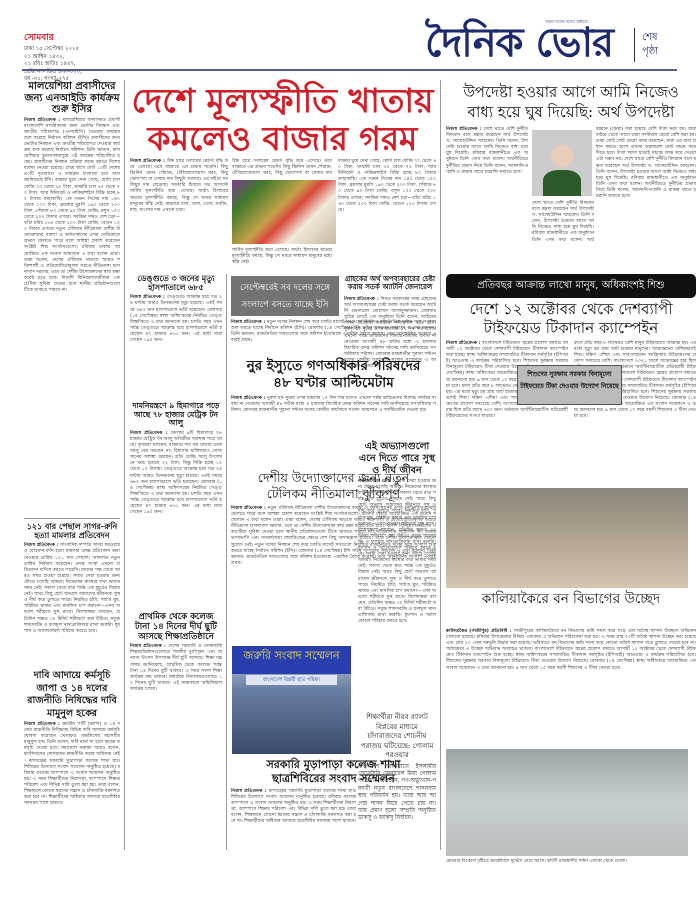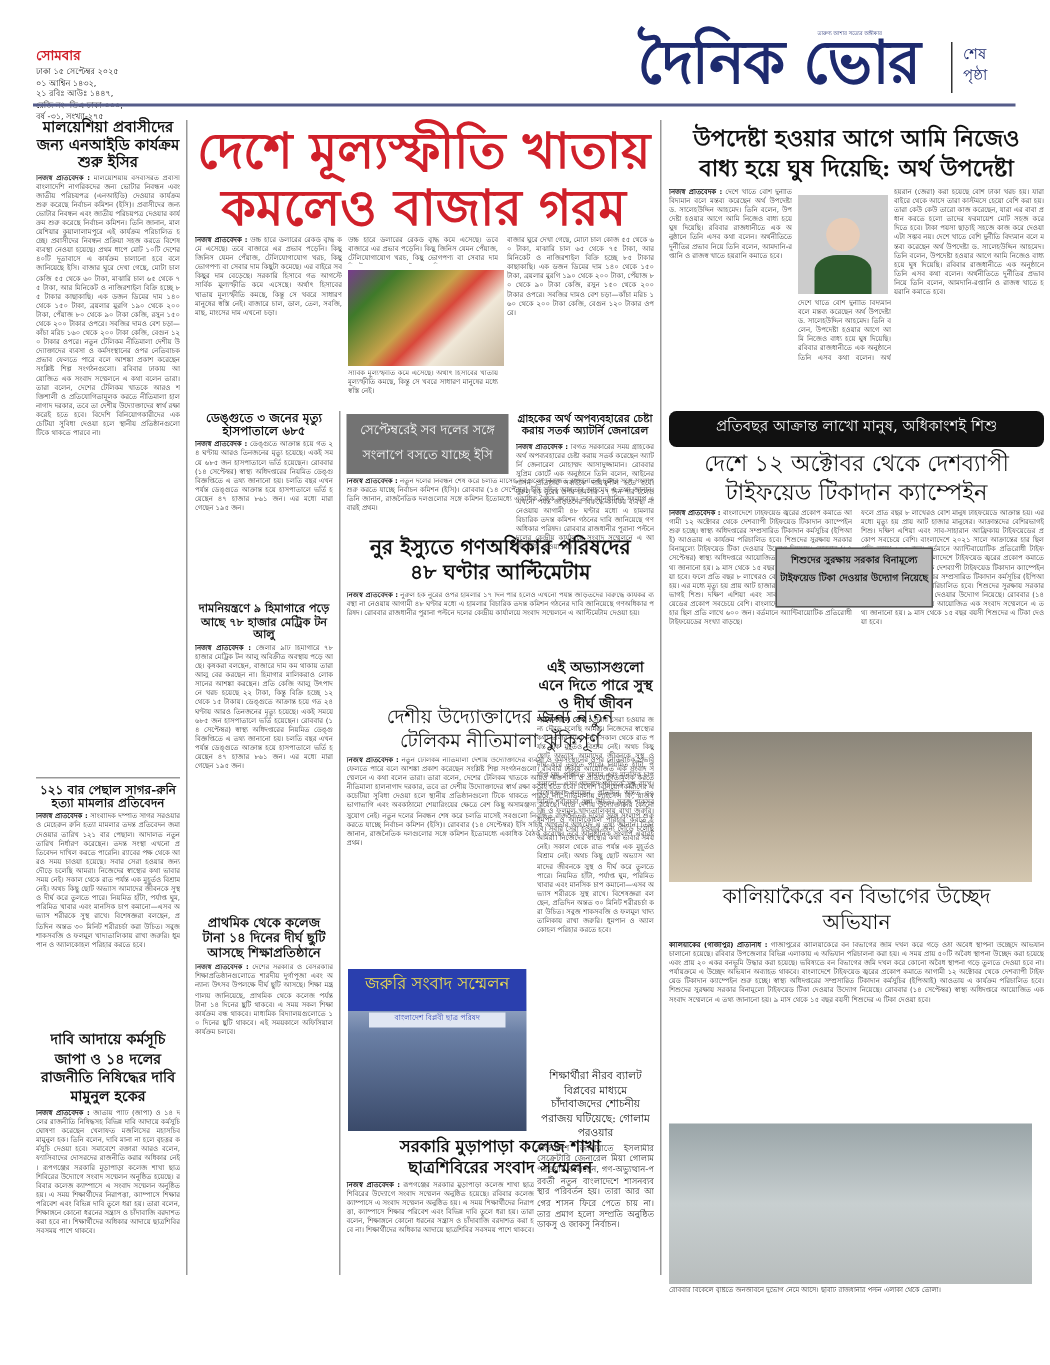--- a/index.html
+++ b/index.html
@@ -66,21 +66,21 @@
 </div>
 <div class="rule" style="left:24px;top:518px;width:96px;height:1px"></div>
 <div class="abs" style="left:24px;top:522px;width:96px">
   <div class="hl" style="font-size:8px">১২১ বার পেছাল সাগর-রুনি হত্যা মামলার প্রতিবেদন</div>
   <div class="body-text" style="height:132px;margin-top:2px">
     <span class="by">নিজস্ব প্রতিবেদক :</span>
     <span>সাংবাদিক দম্পতি সাগর সরওয়ার ও মেহেরুন রুনি হত্যা মামলার তদন্ত প্রতিবেদন জমা দেওয়ার তারিখ ১২১ বার পেছাল। আদালত নতুন তারিখ নির্ধারণ করেছেন। তদন্ত সংস্থা এখনো প্রতিবেদন দাখিল করতে পারেনি। র‍্যাবের পক্ষ থেকে আরও সময় চাওয়া হয়েছে।</span>
     <span>সবার সেরা হওয়ার জন্য দৌড়ে চলেছি আমরা। নিজেদের স্বাস্থ্যের কথা ভাবার সময় নেই। সকাল থেকে রাত পর্যন্ত এক মুহূর্তও বিশ্রাম নেই। অথচ কিছু ছোট অভ্যাস আমাদের জীবনকে সুস্থ ও দীর্ঘ করে তুলতে পারে। নিয়মিত হাঁটা, পর্যাপ্ত ঘুম, পরিমিত খাবার এবং মানসিক চাপ কমানো—এসব অভ্যাস শরীরকে সুস্থ রাখে। বিশেষজ্ঞরা বলছেন, প্রতিদিন অন্তত ৩০ মিনিট শরীরচর্চা করা উচিত। সবুজ শাকসবজি ও ফলমূল খাদ্যতালিকায় রাখা জরুরি। ধূমপান ও অ্যালকোহল পরিহার করতে হবে।</span>
   </div>
 </div>
-<div class="abs" style="left:24px;top:688px;width:96px">
+<div class="abs" style="left:24px;top:669px;width:96px">
   <div class="hl" style="font-size:9.5px;line-height:12.5px">দাবি আদায়ে কর্মসূচি জাপা ও ১৪ দলের রাজনীতি নিষিদ্ধের দাবি মামুনুল হকের</div>
   <div class="body-text" style="height:148px;margin-top:2px">
     <span class="by">নিজস্ব প্রতিবেদক :</span>
     <span>জাতীয় পার্টি (জাপা) ও ১৪ দলের রাজনীতি নিষিদ্ধসহ বিভিন্ন দাবি আদায়ে কর্মসূচি ঘোষণা করেছেন খেলাফত মজলিসের মহাসচিব মামুনুল হক। তিনি বলেন, দাবি মানা না হলে বৃহত্তর কর্মসূচি দেওয়া হবে। সমাবেশে বক্তারা আরও বলেন, ফ্যাসিবাদের দোসরদের রাজনীতি করার অধিকার নেই।</span>
     <span>রূপগঞ্জের সরকারি মুড়াপাড়া কলেজ শাখা ছাত্রশিবিরের উদ্যোগে সংবাদ সম্মেলন অনুষ্ঠিত হয়েছে। রবিবার কলেজ ক্যাম্পাসে এ সংবাদ সম্মেলন অনুষ্ঠিত হয়। এ সময় শিক্ষার্থীদের নিরাপত্তা, ক্যাম্পাসে শিক্ষার পরিবেশ এবং বিভিন্ন দাবি তুলে ধরা হয়। তারা বলেন, শিক্ষাঙ্গনে কোনো ধরনের সন্ত্রাস ও চাঁদাবাজি বরদাশত করা হবে না। শিক্ষার্থীদের অধিকার আদায়ে ছাত্রশিবির সবসময় পাশে থাকবে।</span>
   </div>
 </div>
 <div class="rule" style="left:124px;top:80px;width:1px;height:770px"></div>
 
 <div id="lead-hl" class="abs" style="left:130px;top:82px;width:305px">
@@ -191,21 +191,21 @@
 </div>
 
 <div class="body-text abs" style="left:344px;top:296px;width:92px;height:140px">
   <span class="by">নিজস্ব প্রতিবেদক :</span>
   <span>বিগত সরকারের সময় গ্রাহকের অর্থ অপব্যবহারের চেষ্টা করায় সতর্ক করেছেন অ্যাটর্নি জেনারেল মোহাম্মদ আসাদুজ্জামান। রোববার সুপ্রিম কোর্টে এক অনুষ্ঠানে তিনি বলেন, আইনের শাসন প্রতিষ্ঠায় সবাইকে দায়িত্বশীল হতে হবে।</span>
   <span>নুরুল হক নুরের ওপর হামলার ১৭ দিন পার হলেও এখনো পর্যন্ত জড়িতদের বিরুদ্ধে কার্যকর ব্যবস্থা না নেওয়ায় আগামী ৪৮ ঘণ্টার মধ্যে এ হামলার বিচারিক তদন্ত কমিশন গঠনের দাবি জানিয়েছে গণঅধিকার পরিষদ। রোববার রাজধানীর পুরানা পল্টনে দলের কেন্দ্রীয় কার্যালয়ে সংবাদ সম্মেলনে এ আল্টিমেটাম দেওয়া হয়।</span>
 </div>
 
 <div class="rule" style="left:440px;top:80px;width:1px;height:770px"></div>
 
-<div class="hl abs" style="left:446px;top:82px;width:250px;font-size:15px;line-height:20px;font-weight:bold">
+<div class="hl abs" style="left:446px;top:82px;width:250px;font-size:15px;line-height:20px;font-weight:normal">
   <div>উপদেষ্টা হওয়ার আগে আমি নিজেও</div>
   <div>বাধ্য হয়ে ঘুষ দিয়েছি: অর্থ উপদেষ্টা</div>
 </div>
 <div class="body-text abs" style="left:446px;top:126px;width:82px;height:115px">
   <span class="by">নিজস্ব প্রতিবেদক :</span>
   <span>দেশে খাতে বেশি দুর্নীতি বিদ্যমান বলে মন্তব্য করেছেন অর্থ উপদেষ্টা ড. সালেহউদ্দিন আহমেদ। তিনি বলেন, উপদেষ্টা হওয়ার আগে আমি নিজেও বাধ্য হয়ে ঘুষ দিয়েছি। রবিবার রাজধানীতে এক অনুষ্ঠানে তিনি এসব কথা বলেন। অর্থনীতিতে দুর্নীতির প্রভাব নিয়ে তিনি বলেন, আমদানি-রপ্তানি ও রাজস্ব খাতে হয়রানি কমাতে হবে।</span>
 </div>
 <div class="photo ph-portrait" style="left:532px;top:130px;width:60px;height:66px"></div>
 <div class="body-text abs" style="left:532px;top:126px;width:82px;height:4px"></div>
 <div class="body-text abs" style="left:596px;top:126px;width:100px;height:115px">
@@ -229,21 +229,20 @@
 <div class="body-text abs" style="left:574px;top:340px;width:122px;height:200px">
   <span>ফলে প্রতি বছর ৮ লাখেরও বেশি মানুষ টাইফয়েডে আক্রান্ত হয়। এর মধ্যে মৃত্যু হয় প্রায় আট হাজার মানুষের। আক্রান্তদের বেশিরভাগই শিশু। দক্ষিণ এশিয়া এবং সাব-সাহারান আফ্রিকায় টাইফয়েডের প্রকোপ সবচেয়ে বেশি। বাংলাদেশে ২০২১ সালে আক্রান্তের হার ছিল প্রতি লাখে ৬০০ জন। বর্তমানে অ্যান্টিবায়োটিক প্রতিরোধী টাইফয়েডের সংখ্যা বাড়ছে।</span>
   <span>বাংলাদেশে টাইফয়েড জ্বরের প্রকোপ কমাতে আগামী ১২ অক্টোবর থেকে দেশব্যাপী টাইফয়েড টিকাদান ক্যাম্পেইন শুরু হচ্ছে। স্বাস্থ্য অধিদপ্তরের সম্প্রসারিত টিকাদান কর্মসূচির (ইপিআই) আওতায় এ কার্যক্রম পরিচালিত হবে। শিশুদের সুরক্ষায় সরকার বিনামূল্যে টাইফয়েড টিকা দেওয়ার উদ্যোগ নিয়েছে। রোববার (১৪ সেপ্টেম্বর) স্বাস্থ্য অধিদপ্তরে আয়োজিত এক সংবাদ সম্মেলনে এ তথ্য জানানো হয়। ৯ মাস থেকে ১৫ বছর বয়সী শিশুদের এ টিকা দেওয়া হবে।</span>
 </div>
 <div id="gray-pull" class="abs" style="left:517px;top:365px;width:105px;height:40px;font-size:6.2px;line-height:11.5px">শিশুদের সুরক্ষায় সরকার বিনামূল্যে টাইফয়েড টিকা দেওয়ার উদ্যোগ নিয়েছে</div>
 
 <div class="photo ph-street" style="left:446px;top:488px;width:242px;height:100px"></div>
 
 <div class="hl abs" style="left:446px;top:590px;width:250px;font-size:13.5px;line-height:17px;font-weight:normal">
   <div>কালিয়াকৈরে বন বিভাগের উচ্ছেদ</div>
-  <div>অভিযান</div>
 </div>
 <div class="body-text abs" style="left:446px;top:628px;width:250px;height:115px">
   <span class="by">কালিয়াকৈর (গাজীপুর) প্রতিনিধি :</span>
   <span>গাজীপুরের কালিয়াকৈরে বন বিভাগের জমি দখল করে গড়ে ওঠা অবৈধ স্থাপনা উচ্ছেদে অভিযান চালানো হয়েছে। রবিবার উপজেলার বিভিন্ন এলাকায় এ অভিযান পরিচালনা করা হয়। এ সময় প্রায় ৫০টি অবৈধ স্থাপনা উচ্ছেদ করা হয়েছে এবং প্রায় ২০ একর বনভূমি উদ্ধার করা হয়েছে। ভবিষ্যতে বন বিভাগের জমি দখল করে কোনো অবৈধ স্থাপনা গড়ে তুলতে দেওয়া হবে না। পর্যায়ক্রমে এ উচ্ছেদ অভিযান অব্যাহত থাকবে।</span>
   <span>বাংলাদেশে টাইফয়েড জ্বরের প্রকোপ কমাতে আগামী ১২ অক্টোবর থেকে দেশব্যাপী টাইফয়েড টিকাদান ক্যাম্পেইন শুরু হচ্ছে। স্বাস্থ্য অধিদপ্তরের সম্প্রসারিত টিকাদান কর্মসূচির (ইপিআই) আওতায় এ কার্যক্রম পরিচালিত হবে। শিশুদের সুরক্ষায় সরকার বিনামূল্যে টাইফয়েড টিকা দেওয়ার উদ্যোগ নিয়েছে। রোববার (১৪ সেপ্টেম্বর) স্বাস্থ্য অধিদপ্তরে আয়োজিত এক সংবাদ সম্মেলনে এ তথ্য জানানো হয়। ৯ মাস থেকে ১৫ বছর বয়সী শিশুদের এ টিকা দেওয়া হবে।</span>
 </div>
 
 <div class="photo ph-rain" style="left:446px;top:749px;width:242px;height:107px"></div>
 <div class="caption abs" style="left:446px;top:858px;width:250px">রোববার বিকেলে বৃষ্টিতে জনজীবনে দুর্ভোগ নেমে আসে। ছবিটি রাজধানীর পল্টন এলাকা থেকে তোলা।</div>
 

